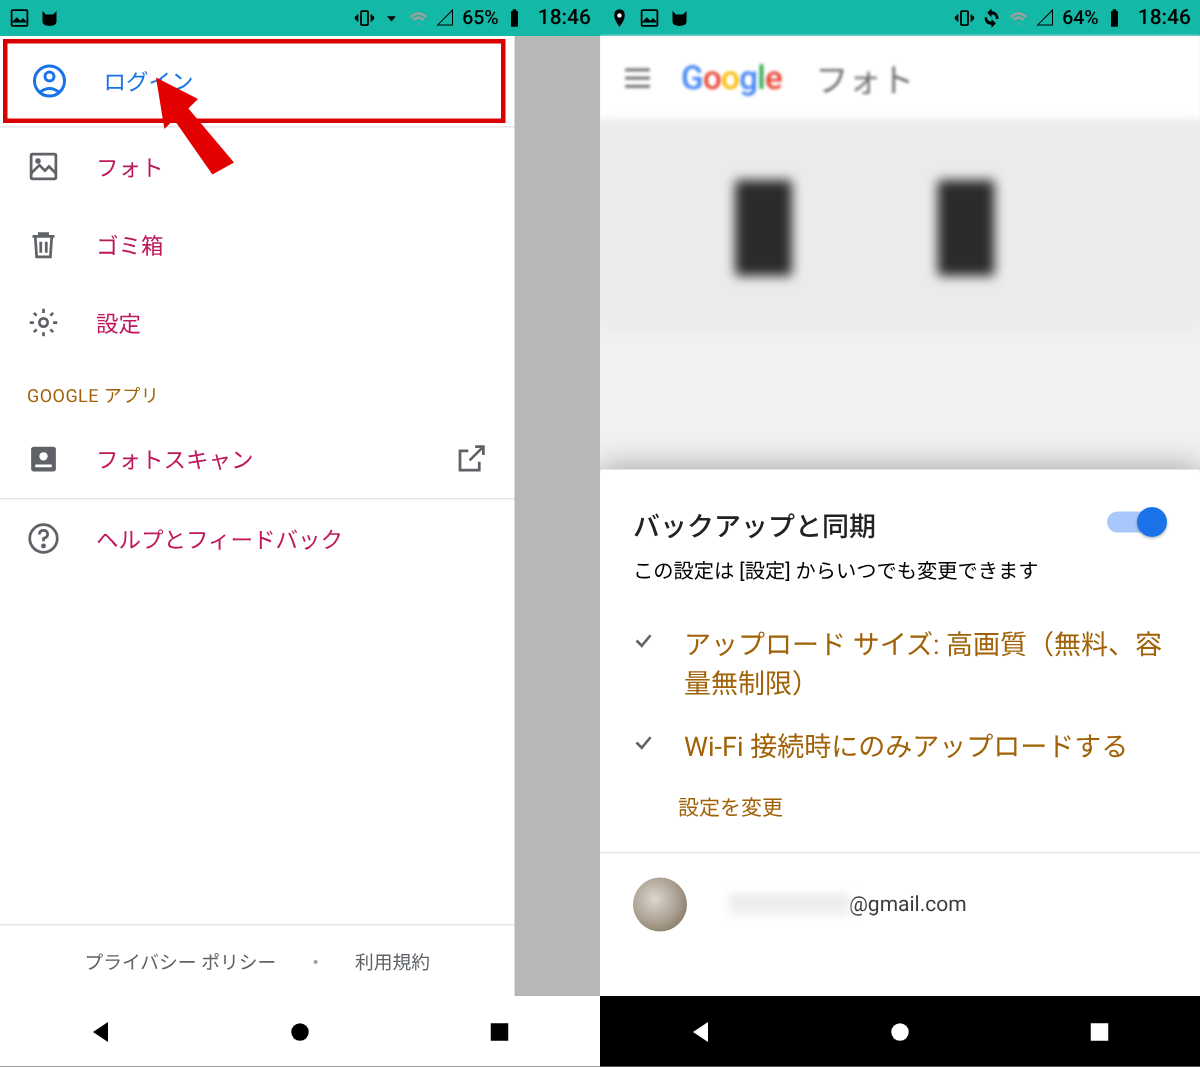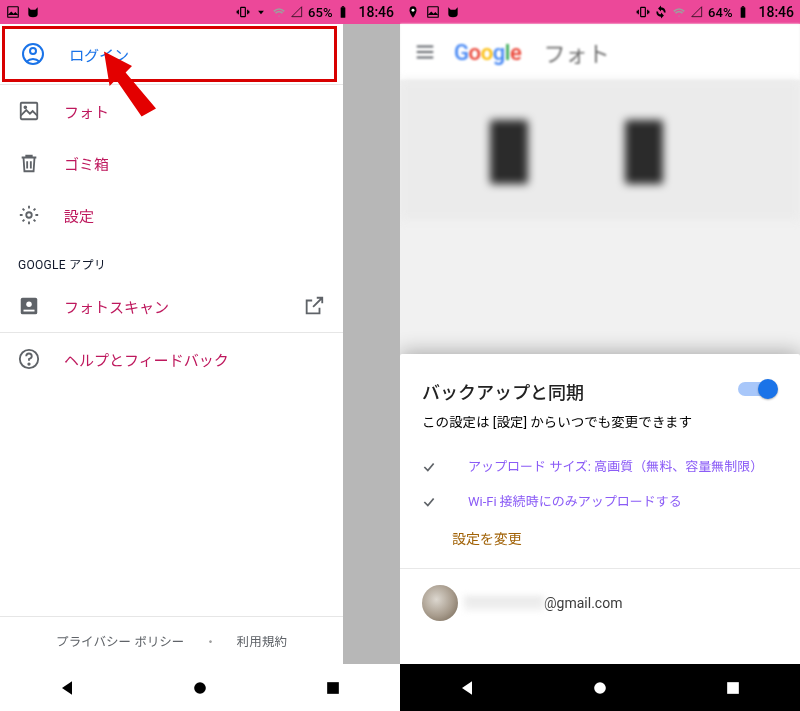--- a/index.html
+++ b/index.html
@@ -1,37 +1,37 @@
 <!DOCTYPE html>
 <html><head>
 <meta charset="utf-8">
 <style>
   * { box-sizing: border-box; margin: 0; padding: 0; font-family: Roboto, "Noto Sans JP", sans-serif; }
   body { width: 800px; height: 711px; background: #fff; display: flex; }
   .phone { width: 400px; height: 711px; position: relative; overflow: hidden; }
   .phone-right { background: #000; }
   
-  .status { height: 24px; background: #ec4899; display: flex; align-items: center; font-size: 13px; color: #000; padding: 0 6px; }
+  .status { height: 24px; background: #14b8a6; display: flex; align-items: center; font-size: 13px; color: #000; padding: 0 6px; }
   .status .left-icons { display: flex; gap: 6px; }
   .status .spacer { flex: 1; }
   .status .right-icons { display: flex; align-items: center; gap: 4px; }
   .status svg { width: 14px; height: 14px; }
   .bat { font-weight: 500; font-size:13px;}
   .time { font-weight: 500; margin-left: 4px; font-size:14px;}
   
   .drawer { background: #fff; height: calc(100% - 24px - 47px); width: 343px; display: flex; flex-direction: column; }
   .login-row { display: flex; align-items: center; height: 56px; padding: 0 16px; gap: 24px; color: #1a73e8; border: 3px solid #d80000; margin: 2px 6px 2px 2px; }
   .login-row .ic { width: 24px; height: 24px; }
   .login-label { font-size: 15px; color: #1a73e8; }
   .divider { height: 1px; background: #e6e6e6; }
   .menu-row { display: flex; align-items: center; height: 52px; padding: 0 18px; gap: 24px; color: #5f6368; }
   .menu-row .ic { width: 22px; height: 22px; color: #5f6368; }
   .menu-label { font-size: 15px; color: #be185d; }
   .menu-row .ext { margin-left: auto; color: #5f6368; }
-  .section-title { font-size: 12px; color: #0f172a; padding: 14px 18px 8px; letter-spacing: 0.3px; }
+  .section-title { font-size: 12px; color: #a16207; padding: 14px 18px 8px; letter-spacing: 0.3px; }
   .footer { margin-top: auto; border-top: 1px solid #e6e6e6; height: 48px; display: flex; align-items: center; justify-content: center; font-size: 12.5px; color: #5f6368; gap: 20px; }
   .footer .dot { color: #9e9e9e; }
   .left-gray-strip { position: absolute; top: 24px; bottom: 47px; right: 0; width: 57px; background: #b7b7b7; }
   
   .navbar { position: absolute; left: 0; right: 0; bottom: 0; height: 47px; display: flex; align-items: center; justify-content: space-around; }
   .navbar.light { background: #fff; }
   .navbar.dark { background: #000; }
   .navbar .nv { width: 20px; height: 20px; }
   .navbar.dark .nv { color: #fff; }
   .navbar.light .nv { color: #000; }
@@ -47,25 +47,25 @@
   .right-bg { position: absolute; top: 56px; left: 0; right: 0; height: 140px; background: #ebebeb; filter: blur(4px); }
   .right-bg .thumb { position:absolute; width:38px; height:64px; background:#2b2b2b; border-radius:2px; }
   .sheet { position: absolute; bottom: 0; left: 0; right: 0; background: #fff; border-radius: 2px 2px 0 0; padding: 24px 22px 27px; box-shadow: 0 -2px 20px rgba(0,0,0,0.3); }
   .sheet-title-row { display: flex; align-items: flex-start; }
   .sheet-title { font-size: 18px; color: #222; font-weight: 500; }
   .toggle { margin-left: auto; width: 40px; height: 22px; position: relative; }
   .toggle-track { position: absolute; top: 4px; left: 0; width: 36px; height: 14px; background: #a8c7fa; border-radius: 8px; }
   .toggle-thumb { position: absolute; top: 1px; right: 0; width: 20px; height: 20px; background: #1a73e8; border-radius: 50%; box-shadow: 0 1px 2px rgba(0,0,0,0.3); }
   .sheet-sub { font-size: 13.5px; color: #000000; margin-top: 8px; line-height: 1.5; }
   .checklist { margin: 26px 0 2px; }
-  .check-row { display: flex; gap: 32px; font-size: 13px; color: #8b5cf6; margin-bottom: 16px; line-height:1.45;}
+  .check-row { display: flex; gap: 20px; font-size: 18px; color: #a16207; margin-bottom: 16px; line-height:1.45;}
   .check-row .chk { color: #5f6368; flex-shrink:0; margin-top:2px;}
   .change-link { color: #a16207; font-size: 14px; margin-left: 30px; margin-top: 2px; }
   .sheet-hr { height: 1px; background: #e8e8e8; margin: 20px -22px 16px; }
-  .account-row { display: flex; align-items: center; gap: 6px; margin-bottom: 16px; }
+  .account-row { display: flex; align-items: center; gap: 28px; margin-bottom: 16px; }
   .avatar { width: 36px; height: 36px; border-radius: 50%; background: radial-gradient(circle at 40% 40%, #dcd7cf 0%, #a79b8c 55%, #6e604f 100%); }
   .email { font-size: 14px; color: #3c3c3c; }
   .email-blur { display:inline-block; width:80px; height:15px; background:#fff; filter:blur(3px); vertical-align:middle; background:linear-gradient(#e7e7e7,#f4f4f4);}
   .confirm-btn { width: 100%; height: 42px; background: #1a73e8; color: #fff; border: none; border-radius: 3px; font-size: 15px; }
 </style>
 </head>
 <body>
 
 <div class="phone">
   <div class="status">

